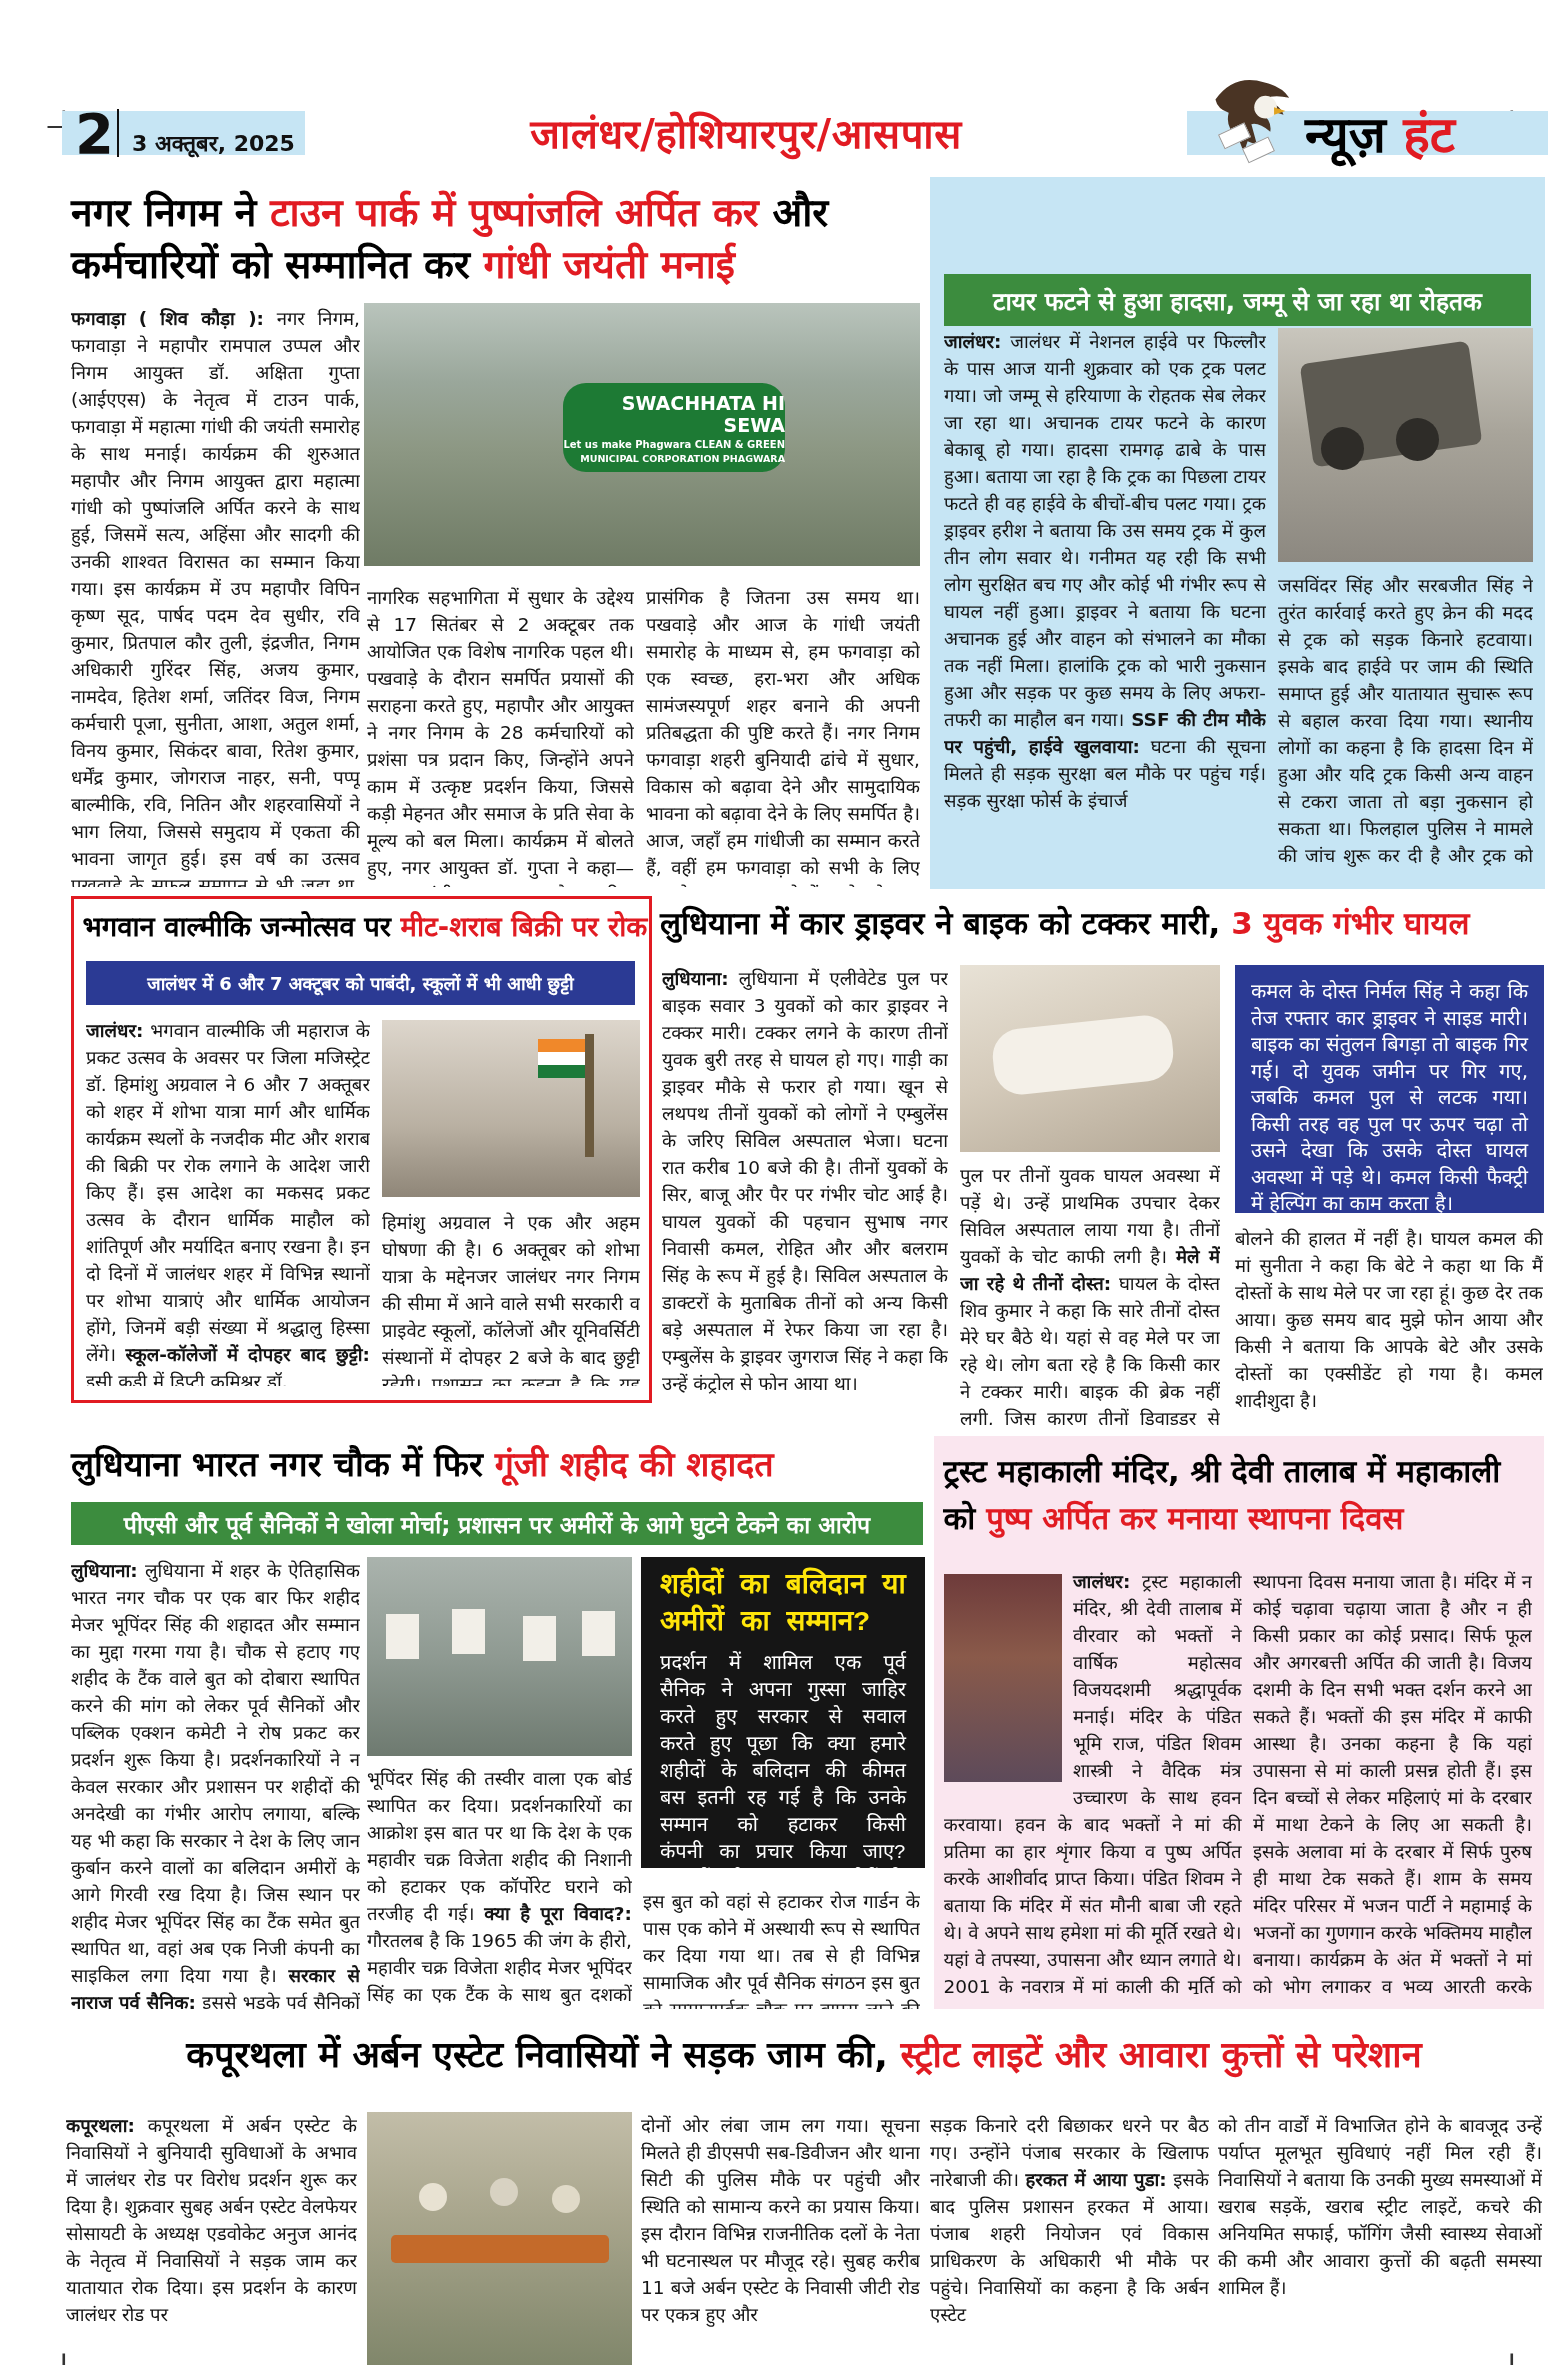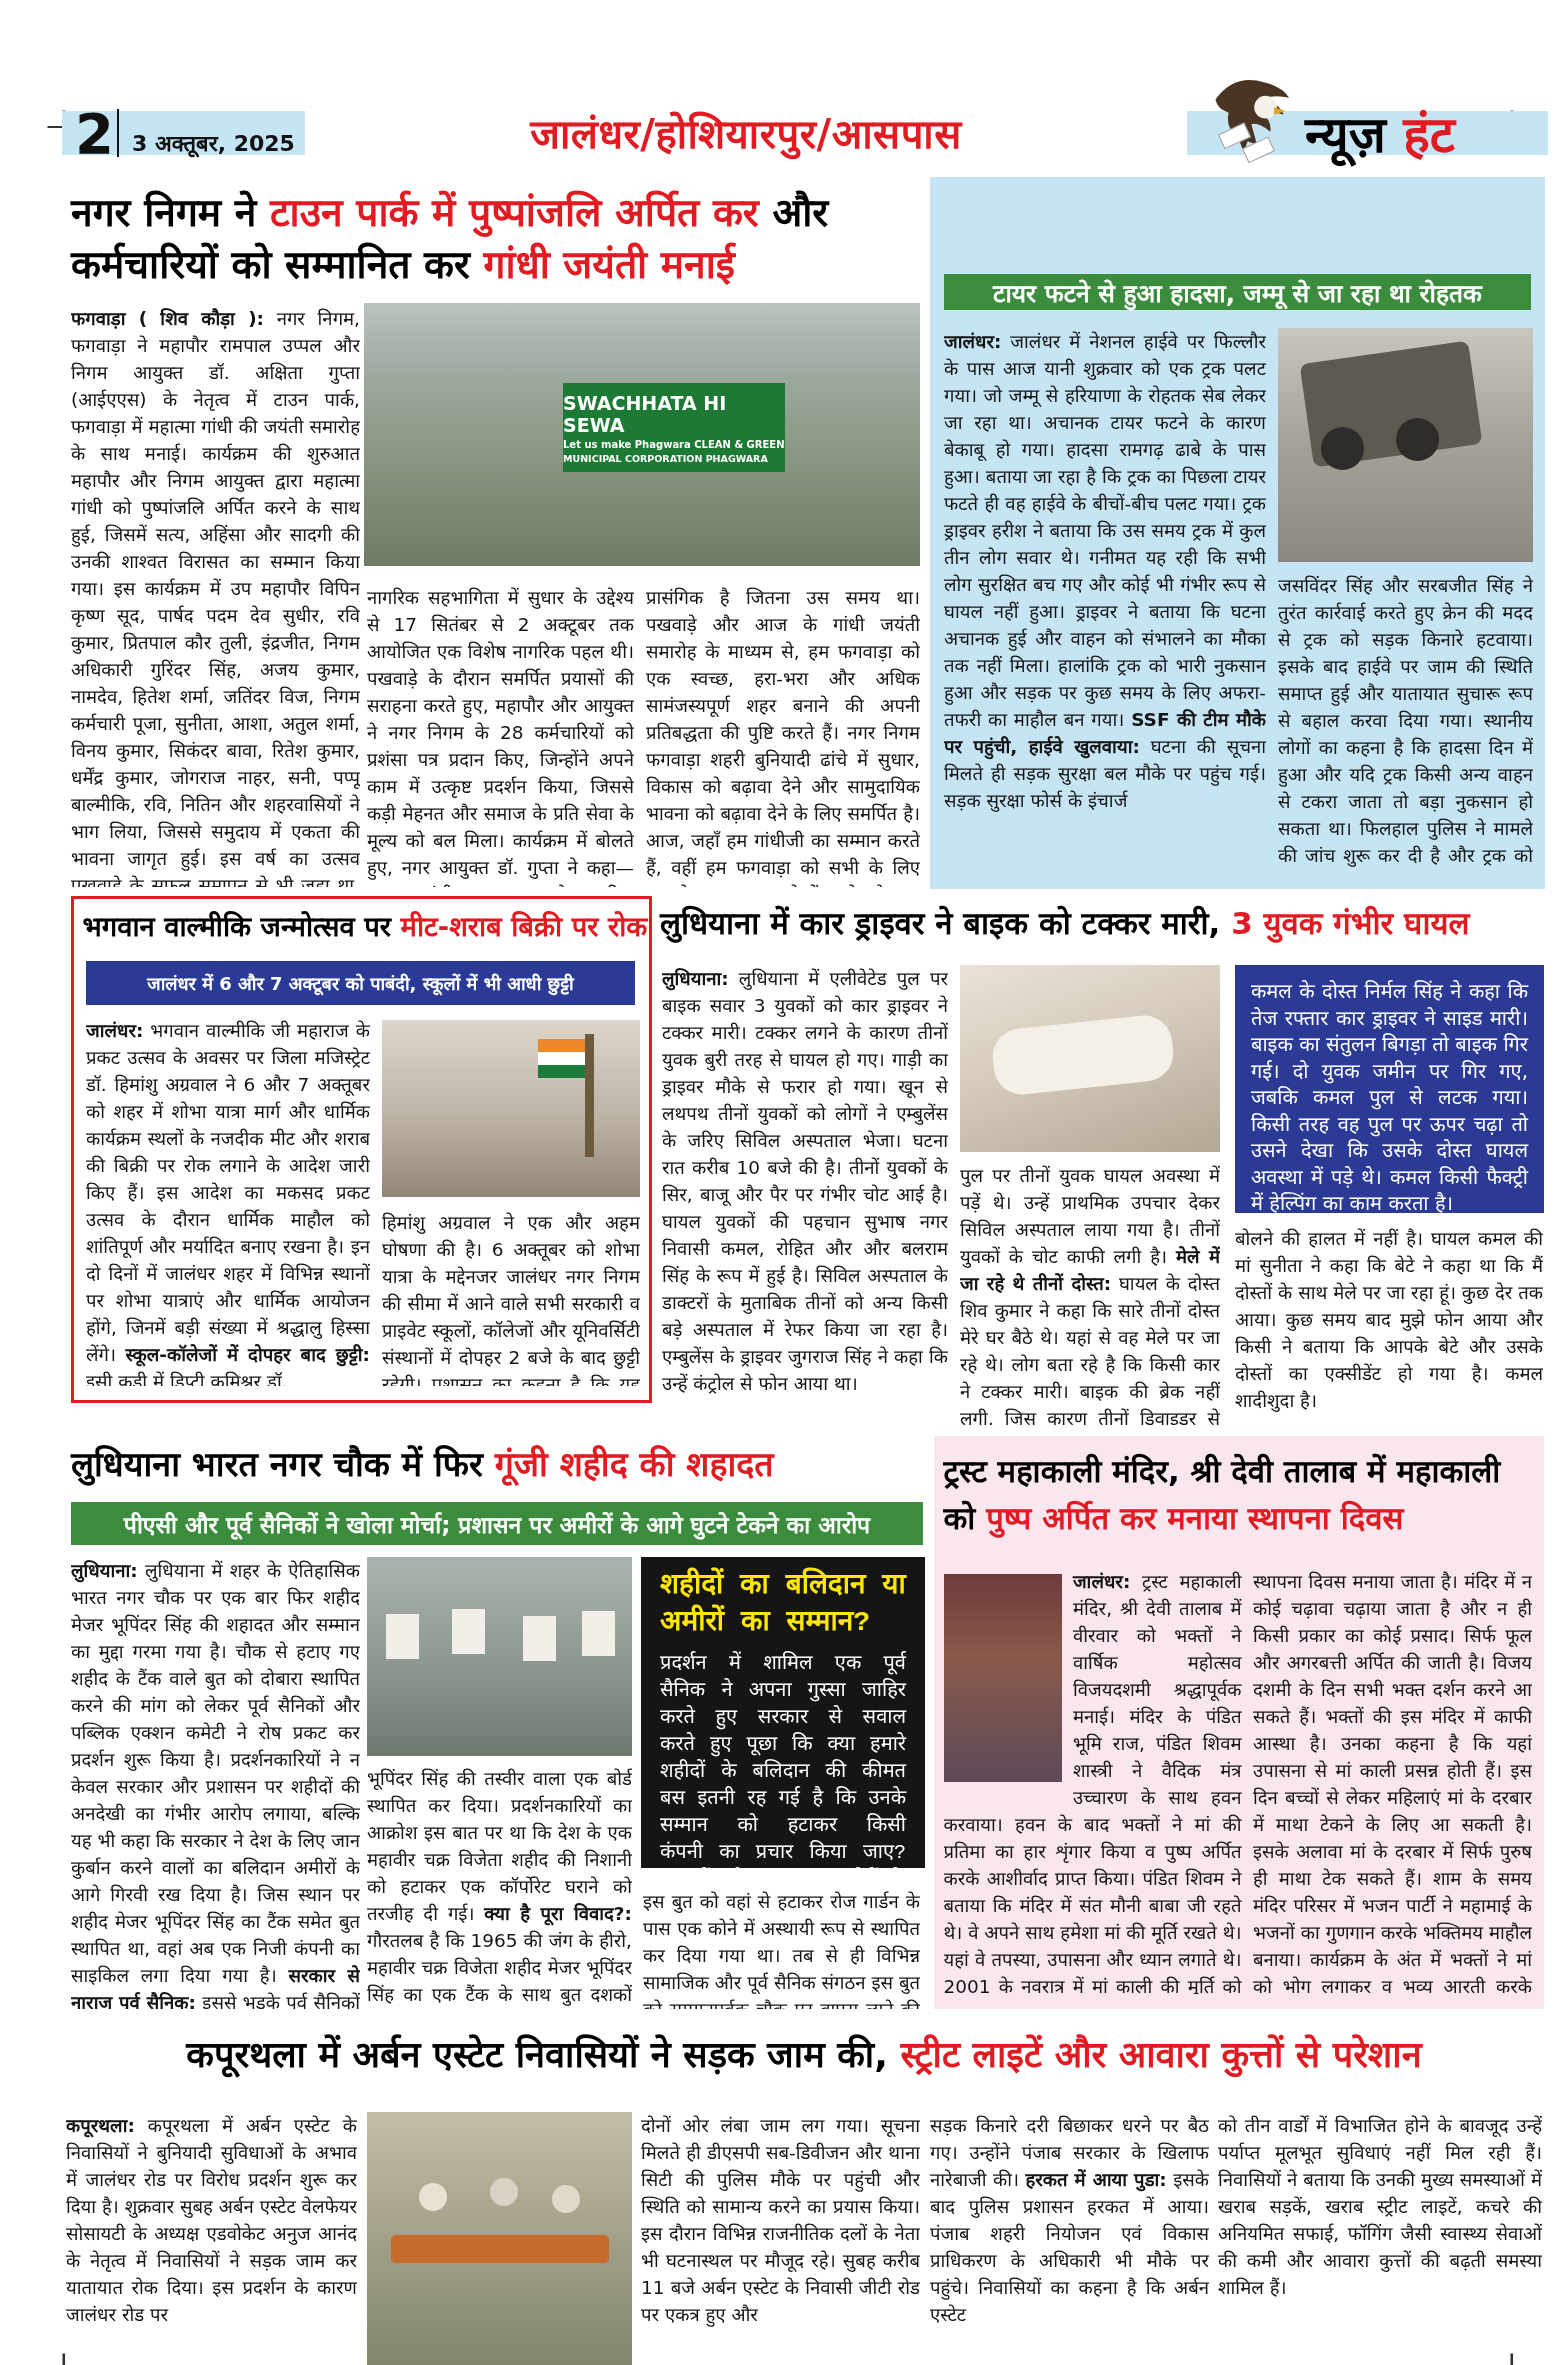--- a/index.html
+++ b/index.html
@@ -26,21 +26,21 @@
        color:#fff;font-weight:700;white-space:nowrap;}
   
   .col{position:absolute;text-align:justify;font-size:18.5px;line-height:27px;color:#141414;overflow:hidden;}
   .dl{font-weight:700;}
   .photo{position:absolute;overflow:hidden;}
   .bluebox{position:absolute;background:#2b3a94;color:#fff;padding:13.2px 16px;overflow:hidden;}
   .blackbox{position:absolute;background:#151515;color:#fff;padding:10px 19px;overflow:hidden;font-family:Liberation Mono, monospace;}
   .boxtitle{font-weight:800;color:#ffe60a;}
   .boxtext{text-align:justify;}
   .redframe{position:absolute;border:3.3px solid #e11b22;background:#fff;}
-  .banner{position:absolute;background:#1d7a34;color:#fff;text-align:left;font-weight:700;}
+  .banner{position:absolute;background:#1d7a34;color:#fff;text-align:right;font-weight:700;border-radius:23px;}
 </style>
 </head>
 <body>
 
 <div class="page">
 
   <div class="crop" style="left:42px;top:99px;">+</div>
   <div class="crop" style="left:1490px;top:99px;">+</div>
   <div class="crop" style="left:42px;top:2342px;">+</div>
   <div class="crop" style="left:1490px;top:2342px;">+</div>
@@ -80,21 +80,21 @@
       </div>
     </div>
     <div class="col" style="left:71px;top:305px;width:289px;height:582px;">
       <span class="dl">फगवाड़ा ( शिव कौड़ा ):</span><span> नगर निगम, फगवाड़ा ने महापौर रामपाल उप्पल और निगम आयुक्त डॉ. अक्षिता गुप्ता (आईएएस) के नेतृत्व में टाउन पार्क, फगवाड़ा में महात्मा गांधी की जयंती समारोह के साथ मनाई। कार्यक्रम की शुरुआत महापौर और निगम आयुक्त द्वारा महात्मा गांधी को पुष्पांजलि अर्पित करने के साथ हुई, जिसमें सत्य, अहिंसा और सादगी की उनकी शाश्वत विरासत का सम्मान किया गया। इस कार्यक्रम में उप महापौर विपिन कृष्ण सूद, पार्षद पदम देव सुधीर, रवि कुमार, प्रितपाल कौर तुली, इंद्रजीत, निगम अधिकारी गुरिंदर सिंह, अजय कुमार, नामदेव, हितेश शर्मा, जतिंदर विज, निगम कर्मचारी पूजा, सुनीता, आशा, अतुल शर्मा, विनय कुमार, सिकंदर बावा, रितेश कुमार, धर्मेंद्र कुमार, जोगराज नाहर, सनी, पप्पू बाल्मीकि, रवि, नितिन और शहरवासियों ने भाग लिया, जिससे समुदाय में एकता की भावना जागृत हुई। इस वर्ष का उत्सव पखवाड़े के सफल समापन से भी जुड़ा था, जो फगवाड़ा में स्वच्छता और</span>
     </div>
     <div class="col" style="left:367px;top:584px;width:267px;height:303px;">नागरिक सहभागिता में सुधार के उद्देश्य से 17 सितंबर से 2 अक्टूबर तक आयोजित एक विशेष नागरिक पहल थी। पखवाड़े के दौरान समर्पित प्रयासों की सराहना करते हुए, महापौर और आयुक्त ने नगर निगम के 28 कर्मचारियों को प्रशंसा पत्र प्रदान किए, जिन्होंने अपने काम में उत्कृष्ट प्रदर्शन किया, जिससे कड़ी मेहनत और समाज के प्रति सेवा के मूल्य को बल मिला। कार्यक्रम में बोलते हुए, नगर आयुक्त डॉ. गुप्ता ने कहा— महात्मा गांधी का स्वच्छता और नागरिक जिम्मेदारी का संदेश आज भी उतना ही</div>
     <div class="col" style="left:646px;top:584px;width:274px;height:303px;">प्रासंगिक है जितना उस समय था। पखवाड़े और आज के गांधी जयंती समारोह के माध्यम से, हम फगवाड़ा को एक स्वच्छ, हरा-भरा और अधिक सामंजस्यपूर्ण शहर बनाने की अपनी प्रतिबद्धता की पुष्टि करते हैं। नगर निगम फगवाड़ा शहरी बुनियादी ढांचे में सुधार, विकास को बढ़ावा देने और सामुदायिक भावना को बढ़ावा देने के लिए समर्पित है। आज, जहाँ हम गांधीजी का सम्मान करते हैं, वहीं हम फगवाड़ा को सभी के लिए एक बेहतर शहर बनाने में उनके योगदान का भी सम्मान करते हैं।</div>
   </div>
 
   <div class="abs" style="left:930px;top:177px;width:615px;height:712px;background:#c6e5f4;">
-    <div class="bar" style="left:14px;top:97px;width:587px;height:36px;background:#3c8c3e;font-size:24.6px;">टायर फटने से हुआ हादसा, जम्मू से जा रहा था रोहतक</div>
+    <div class="bar" style="left:14px;top:97px;width:587px;height:52px;background:#3c8c3e;font-size:24.6px;">टायर फटने से हुआ हादसा, जम्मू से जा रहा था रोहतक</div>
     <div class="col" style="left:14px;top:151px;width:322px;height:544px;">
       <span class="dl">जालंधर:</span><span> जालंधर में नेशनल हाईवे पर फिल्लौर के पास आज यानी शुक्रवार को एक ट्रक पलट गया। जो जम्मू से हरियाणा के रोहतक सेब लेकर जा रहा था। अचानक टायर फटने के कारण बेकाबू हो गया। हादसा रामगढ़ ढाबे के पास हुआ। बताया जा रहा है कि ट्रक का पिछला टायर फटते ही वह हाईवे के बीचों-बीच पलट गया। ट्रक ड्राइवर हरीश ने बताया कि उस समय ट्रक में कुल तीन लोग सवार थे। गनीमत यह रही कि सभी लोग सुरक्षित बच गए और कोई भी गंभीर रूप से घायल नहीं हुआ। ड्राइवर ने बताया कि घटना अचानक हुई और वाहन को संभालने का मौका तक नहीं मिला। हालांकि ट्रक को भारी नुकसान हुआ और सड़क पर कुछ समय के लिए अफरा-तफरी का माहौल बन गया।</span>
       <span class="dl">SSF  की टीम मौके पर पहुंची, हाईवे खुलवाया:</span><span> घटना की सूचना मिलते ही सड़क सुरक्षा बल मौके पर पहुंच गई। सड़क सुरक्षा फोर्स के इंचार्ज</span>
     </div>
     <div class="photo" style="left:348px;top:151px;width:255px;height:234px;background:linear-gradient(180deg,#c9c6bd 0%,#a8a49a 45%,#8c8880 100%);">
       <div class="abs" style="left:28px;top:24px;width:170px;height:104px;background:#5d5a52;transform:rotate(-8deg);border-radius:8.5px;"></div>
       <div class="abs" style="left:43px;top:99px;width:43px;height:43px;background:#2e2c28;border-radius:50%;"></div>
       <div class="abs" style="left:118px;top:90px;width:43px;height:43px;background:#2e2c28;border-radius:50%;"></div>
     </div>
     <div class="col" style="left:348px;top:395px;width:255px;height:300px;">जसविंदर सिंह और सरबजीत सिंह ने तुरंत कार्रवाई करते हुए क्रेन की मदद से ट्रक को सड़क किनारे हटवाया। इसके बाद हाईवे पर जाम की स्थिति समाप्त हुई और यातायात सुचारू रूप से बहाल करवा दिया गया। स्थानीय लोगों का कहना है कि हादसा दिन में हुआ और यदि ट्रक किसी अन्य वाहन से टकरा जाता तो बड़ा नुकसान हो सकता था। फिलहाल पुलिस ने मामले की जांच शुरू कर दी है और ट्रक को सुरक्षित स्थान पर खड़ा करवा दिया गया है।</div>

